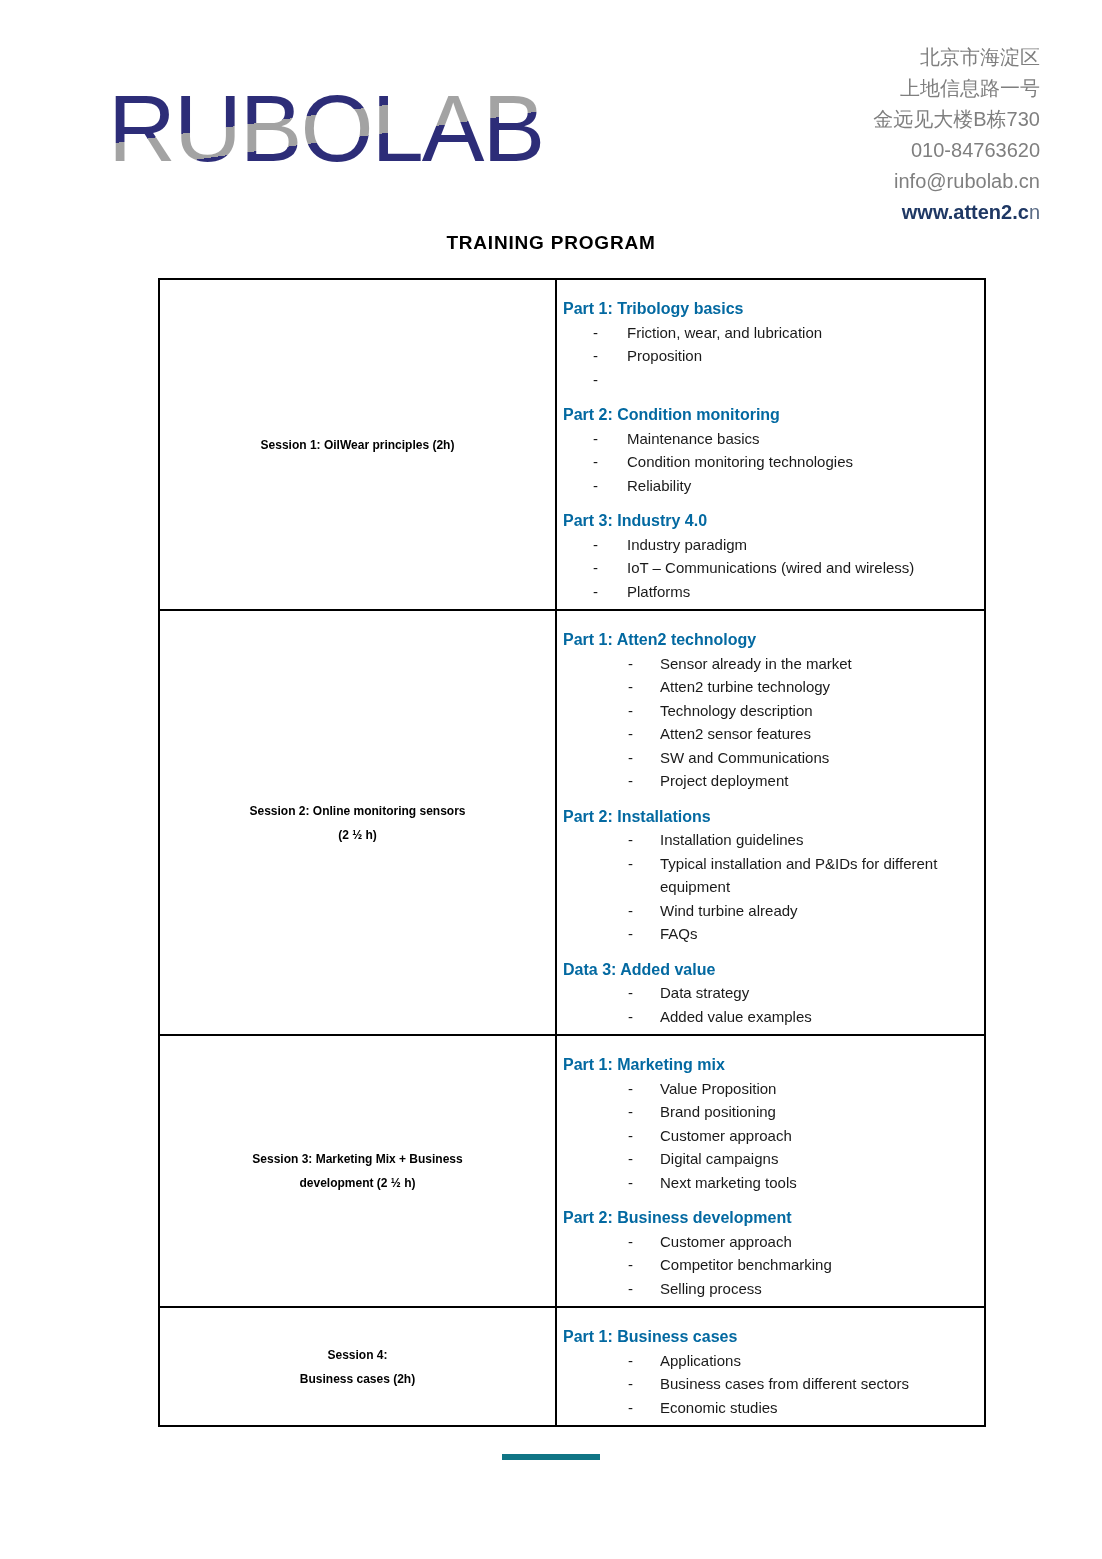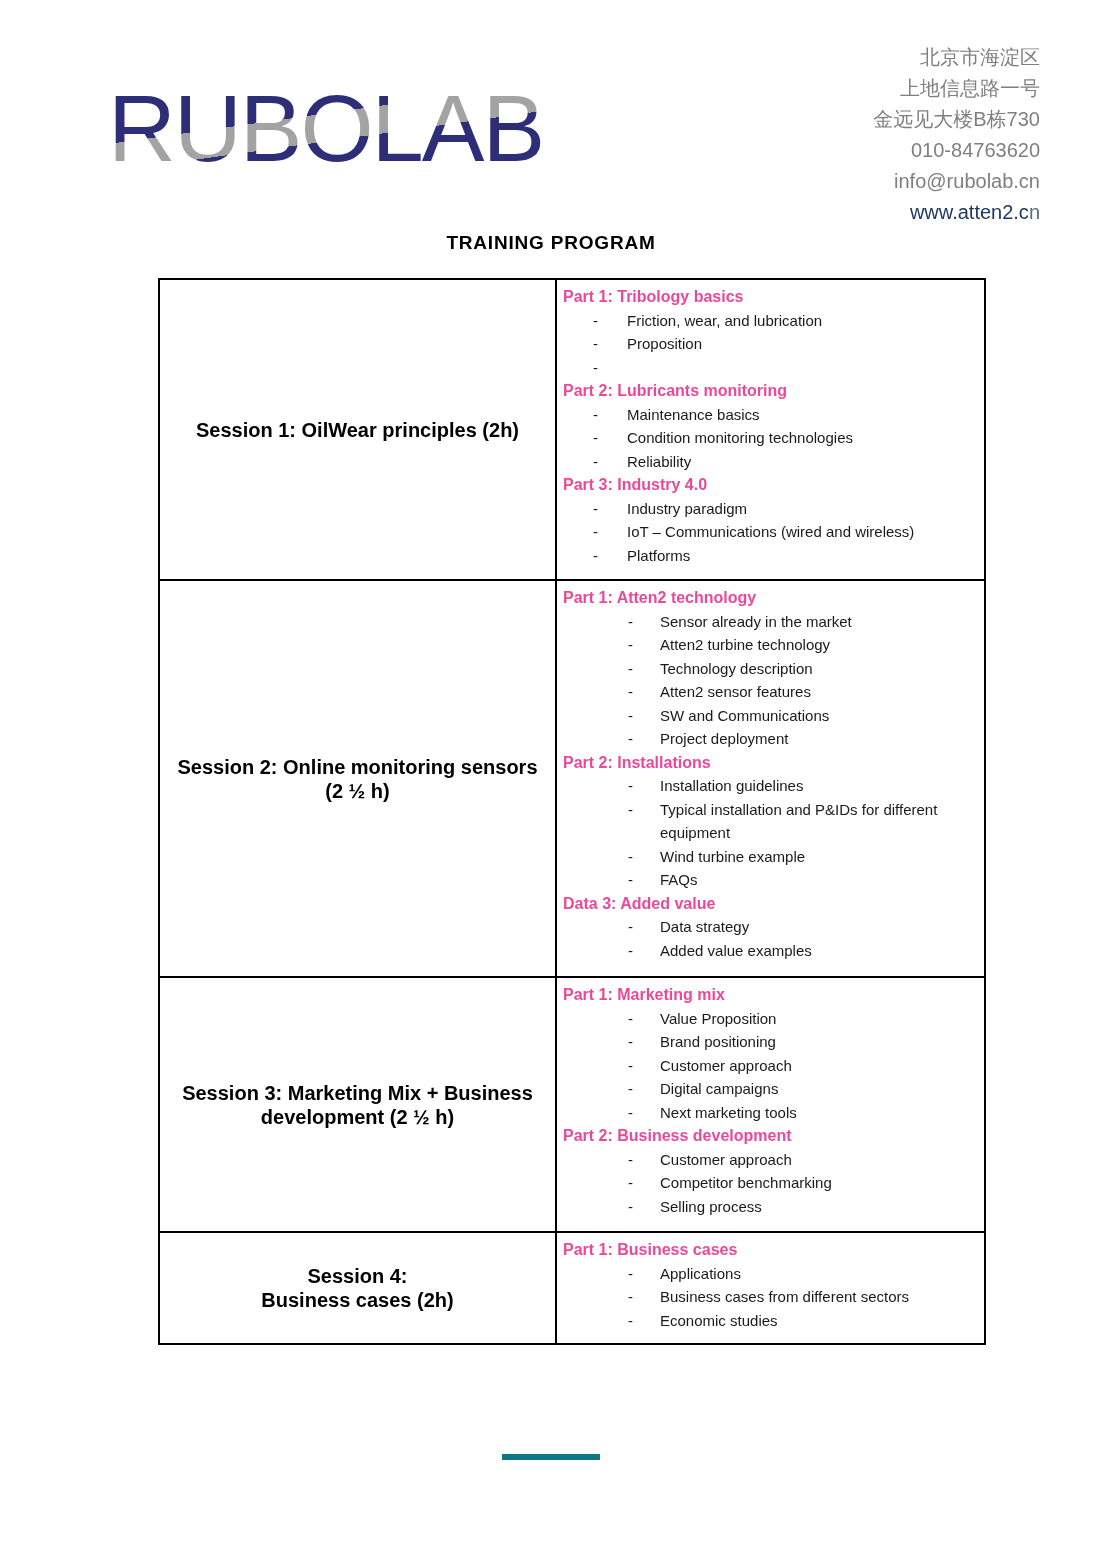--- a/index.html
+++ b/index.html
@@ -36,21 +36,21 @@
 
   .address {
     position: absolute;
     top: 42px;
     right: 62px;
     text-align: right;
     font-size: 20px;
     line-height: 31px;
     color: #7f7f7f;
   }
-  .address .site-bold { font-weight: 400; color: #1f3864; }
+  .address .site-bold { font-weight: 700; color: #1f3864; }
   .address .site-tail { font-weight: 400; color: #5a6b85; }
 
   
   .doc-title {
     position: absolute;
     top: 232px;
     left: 0;
     width: 100%;
     text-align: center;
     font-size: 19px;
@@ -81,36 +81,37 @@
     flex: 0 0 397px;
     border-right: 2px solid #000000;
     display: flex;
     flex-direction: column;
     justify-content: center;
     align-items: center;
     text-align: center;
     padding: 6px 10px;
   }
   .session-line {
-    font-size: 20px;
+    font-size: 12px;
     font-weight: 700;
     line-height: 24px;
     color: #000000;
     text-align: right;
   }
 
   .cell-right {
     flex: 1 1 auto;
     padding: 5px 8px 6px 6px;
   }
   .part-heading {
     font-size: 16px;
     font-weight: 700;
     line-height: 23.5px;
-    color: #ec4899;
+    color: #0369a1;
+    margin-top: 12px;
   }
   .bullet {
     display: flex;
     padding-left: 65px;
     font-size: 15px;
     line-height: 23.5px;
     color: #1a1a1a;
   }
   .dash { flex: 0 0 32px; }
   .btext { flex: 1 1 auto; }
@@ -161,21 +162,21 @@
             <span class="dash">-</span>
             <span class="btext">Friction, wear, and lubrication</span>
           </div>
           <div class="bullet">
             <span class="dash">-</span>
             <span class="btext">Proposition</span>
           </div>
           <div class="bullet">
             <span class="dash">-</span>
           </div>
-          <div class="part-heading">Part 2: Lubricants monitoring</div>
+          <div class="part-heading">Part 2: Condition monitoring</div>
           <div class="bullet">
             <span class="dash">-</span>
             <span class="btext">Maintenance basics</span>
           </div>
           <div class="bullet">
             <span class="dash">-</span>
             <span class="btext">Condition monitoring technologies</span>
           </div>
           <div class="bullet">
             <span class="dash">-</span>
@@ -231,21 +232,21 @@
           <div class="bullet">
             <span class="dash">-</span>
             <span class="btext">Installation guidelines</span>
           </div>
           <div class="bullet">
             <span class="dash">-</span>
             <span class="btext">Typical installation and P&amp;IDs for different equipment</span>
           </div>
           <div class="bullet">
             <span class="dash">-</span>
-            <span class="btext">Wind turbine example</span>
+            <span class="btext">Wind turbine already</span>
           </div>
           <div class="bullet">
             <span class="dash">-</span>
             <span class="btext">FAQs</span>
           </div>
           <div class="part-heading">Data 3: Added value</div>
           <div class="bullet">
             <span class="dash">-</span>
             <span class="btext">Data strategy</span>
           </div>

